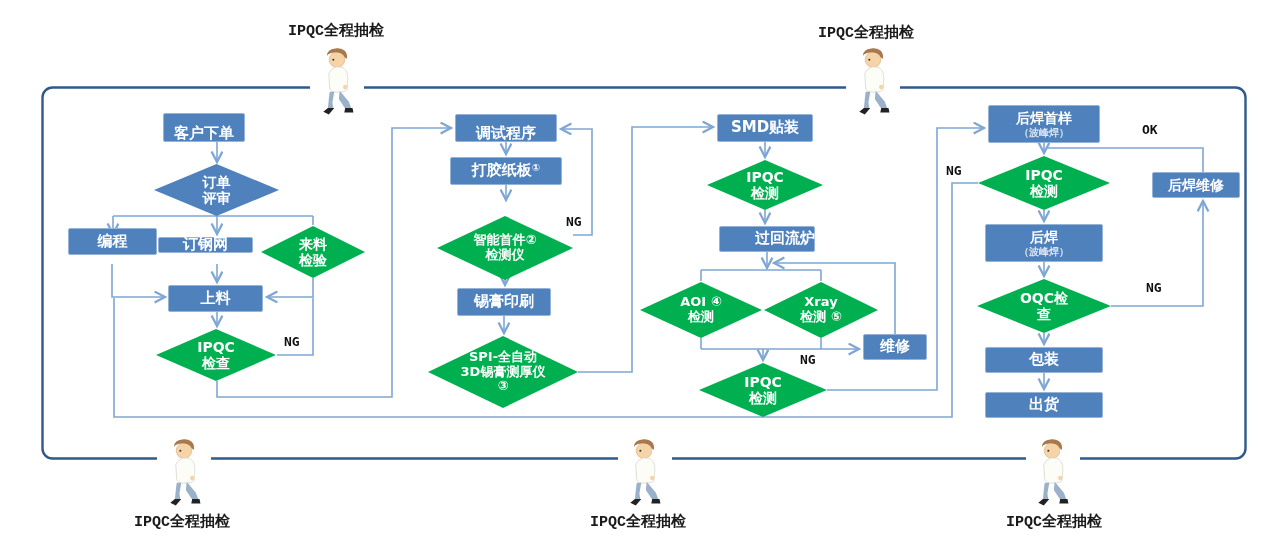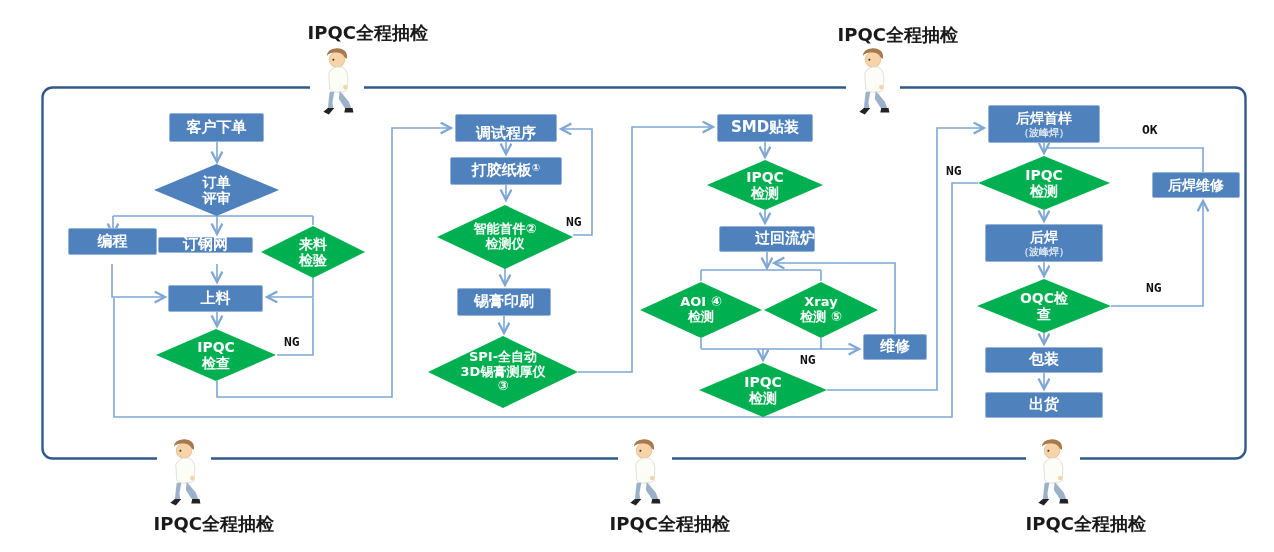--- a/index.html
+++ b/index.html
@@ -25,22 +25,22 @@
   .rect .shape{position:absolute;inset:0;background:var(--process-fill);
     border:1.5px solid var(--process-border);border-radius:2px;}
   .diamond .shape{position:absolute;inset:0;background:var(--decision-fill);
     clip-path:polygon(50% 0,100% 50%,50% 100%,0 50%);}
   .diamond.blue .shape{background:var(--process-fill);}
   .node .txt{position:relative;z-index:1;display:flex;flex-direction:column;align-items:center;}
   .fs15{font-size:15px;} .fs14{font-size:14px;border-radius:10px;} .fs13{font-size:13px;}
   .sub{font-size:10px;font-weight:bold;color:#dce6f2;margin-top:1px;}
   .edge-label{position:absolute;z-index:3;font-family:"DejaVu Sans Mono","Liberation Mono",monospace;
     font-weight:bold;font-size:13px;color:#111;}
-  .inspector-label{position:absolute;z-index:3;width:140px;text-align:right;
-    font-size:18px;font-weight:600;color:var(--label-color);}
+  .inspector-label{position:absolute;z-index:3;width:140px;text-align:left;
+    font-size:15px;font-weight:600;color:var(--label-color);font-family:Liberation Mono, monospace;}
   .cloud{position:absolute;z-index:2;display:flex;align-items:center;justify-content:center;}
   .cloud svg{position:absolute;inset:0;}
   .cloud .txt{position:relative;z-index:1;color:#ffffff;font-size:11px;font-weight:bold;
     line-height:1.2;text-align:center;}
   sup{font-size:10px;}
 </style>
 </head>
 <body>
 
 <div id="stage">
@@ -120,21 +120,21 @@
     <use href="#person" x="621" y="437" width="46" height="73"></use>
     <use href="#person" x="1029" y="437" width="46" height="73"></use>
   </svg>
 
   <div class="inspector-label" style="left:288px;top:21px;">IPQC全程抽检</div>
   <div class="inspector-label" style="left:818px;top:23px;">IPQC全程抽检</div>
   <div class="inspector-label" style="left:134px;top:512px;">IPQC全程抽检</div>
   <div class="inspector-label" style="left:590px;top:512px;">IPQC全程抽检</div>
   <div class="inspector-label" style="left:1006px;top:512px;">IPQC全程抽检</div>
 
-  <div class="node rect fs15" style="left:169px;top:113px;width:95px;height:29px;">
+  <div class="node rect fs15" style="left:163px;top:113px;width:82px;height:29px;align-items:flex-end;">
     <span class="shape"></span>
       <span class="txt">客户下单</span>
   </div>
   <div class="node diamond blue fs14" style="left:154px;top:164px;width:125px;height:52px;">
     <span class="shape"></span>
     <span class="txt">
         <span>订单</span>
         <span>评审</span>
       </span>
   </div>
@@ -169,21 +169,21 @@
     <span class="shape"></span>
       <span class="txt">调试程序</span>
   </div>
   <div class="node rect fs15" style="left:450px;top:157px;width:112px;height:28px;">
     <span class="shape"></span>
     <span class="txt" style="flex-direction:row;align-items:flex-start;">
         <span>打胶纸板</span>
         <sup>①</sup>
       </span>
   </div>
-  <div class="node diamond fs13" style="left:437px;top:205px;width:136px;height:64px;">
+  <div class="node diamond fs13" style="left:437px;top:216px;width:136px;height:64px;">
     <span class="shape"></span>
     <span class="txt">
         <span>智能首件②</span>
         <span>检测仪</span>
       </span>
   </div>
   <div class="node rect fs15" style="left:457px;top:288px;width:94px;height:28px;">
     <span class="shape"></span>
       <span class="txt">锡膏印刷</span>
   </div>

